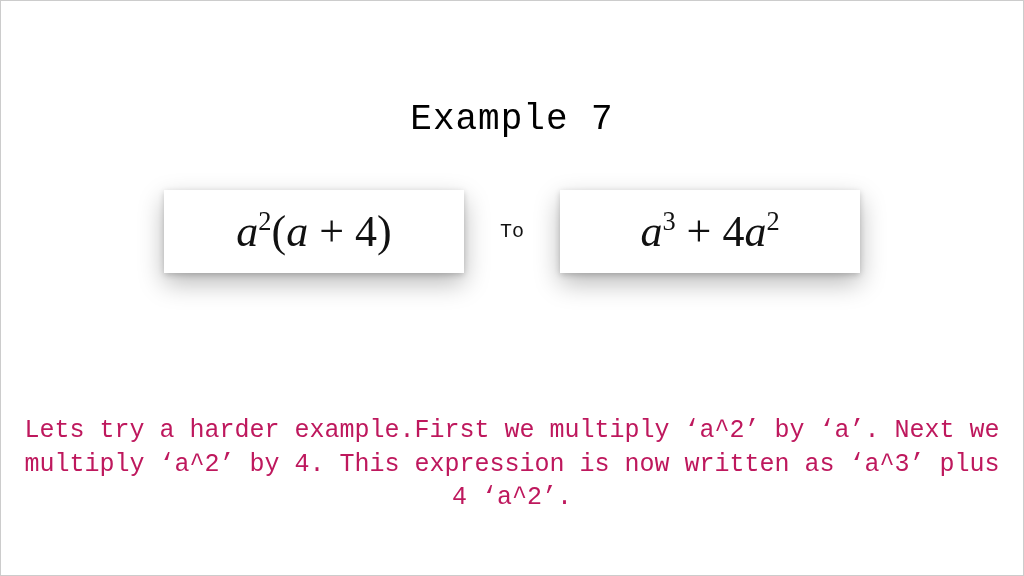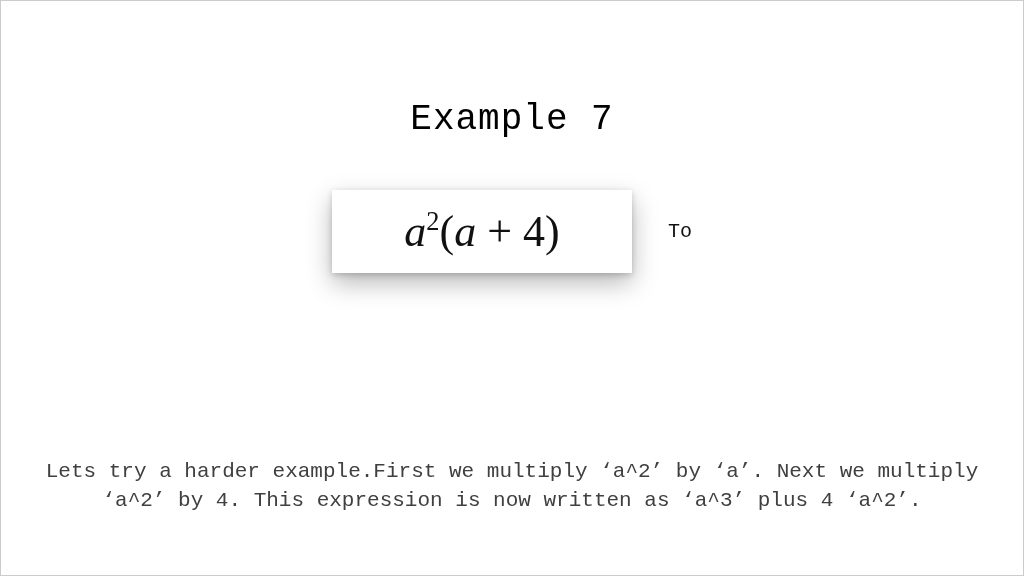--- a/index.html
+++ b/index.html
@@ -56,23 +56,23 @@
       font-size: 20px;
       font-family: "Courier New", Courier, monospace;
       color: #111;
     }
     .description {
       position: absolute;
       bottom: 60px;
       left: 20px;
       right: 20px;
       text-align: center;
-      font-size: 21px;
+      font-size: 25px;
       line-height: 1.35;
-      color: #404040;
+      color: #be185d;
       font-family: "Courier New", Courier, monospace;
     }
     .box-left {
       min-width: 300px;
       text-align: center;
     }
     .box-right {
       min-width: 300px;
       text-align: center;
     }
@@ -82,15 +82,18 @@
 
 <h1 class="title">Example 7</h1>
 
 <div class="row">
   <div class="math-box box-left">
     <span class="math-var">a</span><sup>2</sup><span class="up">(</span><span class="math-var">a</span><span class="up"> + </span><span class="up">4</span><span class="up">)</span>
   </div>
 
   <div class="to-label">To</div>
 
+  <div class="math-box box-right">
+    <span class="math-var">a</span><sup>3</sup><span class="up"> + </span><span class="up">4</span><span class="math-var">a</span><sup>2</sup>
+  </div>
 </div>
 
 <div class="description">Lets try a harder example.First we multiply ‘a^2’ by ‘a’. Next we multiply ‘a^2’ by 4. This expression is now written as ‘a^3’ plus 4 ‘a^2’.</div>
 
 </body></html>

